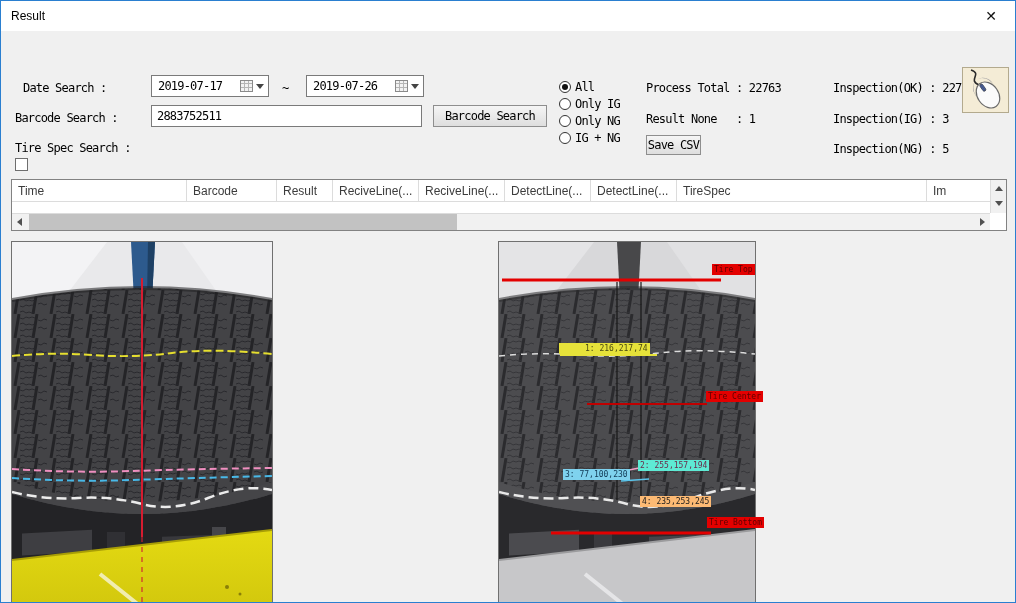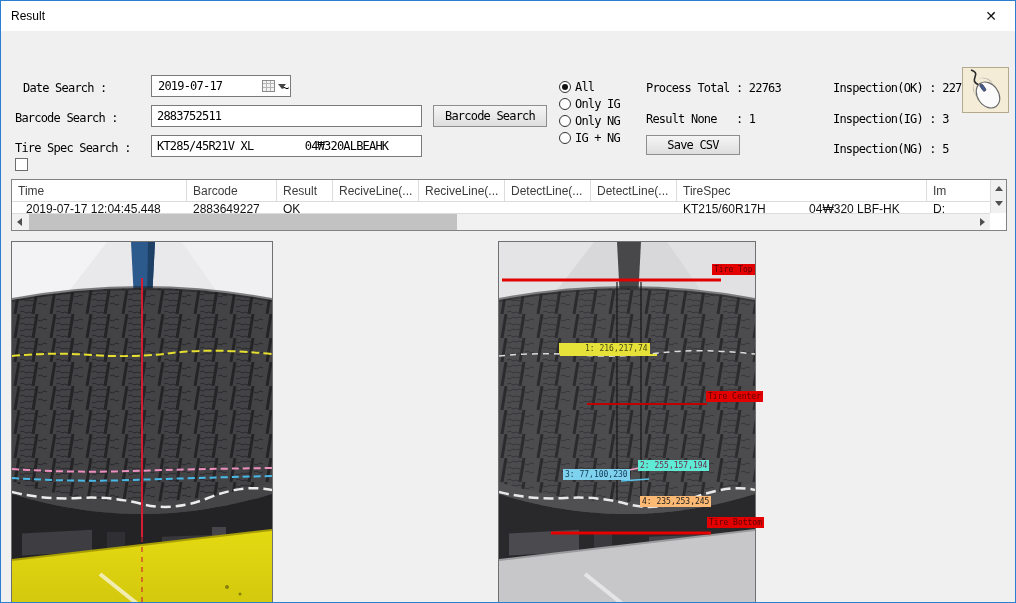--- a/index.html
+++ b/index.html
@@ -76,33 +76,37 @@
 
 <div class="window">
   <div class="titlebar">
     <span class="title">Result</span>
     <span class="close-btn">✕</span>
   </div>
 
   <div class="client">
 
     <span class="lbl mono" style="left:14px;top:50px;margin-left:8px;">Date Search :</span>
-    <div class="field datecombo" style="left:150px;top:44px;width:140px;">
+    <div class="field datecombo" style="left:150px;top:44px;width:118px;">
       <span class="val mono">2019-07-17</span>
       <span class="cal-icon"></span>
       <span class="dd-arrow"></span>
     </div>
     <span class="lbl mono" style="left:281px;top:50px;">~</span>
+    <div class="field datecombo" style="left:305px;top:44px;width:118px;">
+      <span class="val mono">2019-07-26</span>
+      <span class="cal-icon"></span>
+      <span class="dd-arrow"></span>
+    </div>
 
     <span class="lbl mono" style="left:14px;top:80px;">Barcode Search :</span>
     <input class="fieldtext" style="left: 150px; top: 74px; width: 271px;" value="2883752511">
     <button class="btn" style="left:432px;top:74px;width:114px;height:22px;">Barcode Search</button>
 
     <span class="lbl mono" style="left:14px;top:110px;">Tire Spec Search :</span>
-    <input class="fieldtext" style="left: 150px; top: 104px; width: 271px;" value="KT285/45R21V XL        04₩320ALBEAHK">
 
     <span class="checkbox"></span>
 
     <div class="radio-group">
       <div class="radio-row">
         <span class="radio-circle checked"></span>
         <span class="mono">All</span>
       </div>
       <div class="radio-row">
         <span class="radio-circle"></span>
@@ -113,21 +117,21 @@
         <span class="mono">Only NG</span>
       </div>
       <div class="radio-row">
         <span class="radio-circle"></span>
         <span class="mono">IG + NG</span>
       </div>
     </div>
 
     <span class="lbl mono" style="left:645px;top:50px;"><span>Process Total :</span> <span>22763</span></span>
     <span class="lbl mono" style="left:645px;top:81px;"><span>Result None   :</span> <span>1</span></span>
-    <button class="btn" style="left:645px;top:104px;width:94px;height:20px;">Save CSV</button>
+    <button class="btn" style="left:645px;top:104px;width:55px;height:20px;">Save CSV</button>
 
     <span class="lbl mono" style="left:832px;top:50px;"><span>Inspection(OK) :</span> <span>22754</span></span>
     <span class="lbl mono" style="left:832px;top:81px;"><span>Inspection(IG) :</span> <span>3</span></span>
     <span class="lbl mono" style="left:832px;top:111px;"><span>Inspection(NG) :</span> <span>5</span></span>
 
     <div class="mouse-btn">
       <svg width="45" height="44" viewBox="0 0 45 44">
         <path d="M8,2 C20,6 4,12 16,17" fill="none" stroke="#2a2a2a" stroke-width="1.6"></path>
         <g transform="rotate(-35 25 27)">
           <ellipse cx="25" cy="27" rx="10.5" ry="14" fill="#fbfbfb" stroke="#6a6a6a" stroke-width="1.2"></ellipse>
@@ -142,33 +146,20 @@
       <div class="grid-header">
         <div class="gh-cell" style="width:175px;">Time</div>
         <div class="gh-cell" style="width:90px;">Barcode</div>
         <div class="gh-cell" style="width:56px;">Result</div>
         <div class="gh-cell" style="width:86px;">ReciveLine(...</div>
         <div class="gh-cell" style="width:86px;">ReciveLine(...</div>
         <div class="gh-cell" style="width:86px;">DetectLine(...</div>
         <div class="gh-cell" style="width:86px;">DetectLine(...</div>
         <div class="gh-cell" style="width:250px;">TireSpec</div>
         <div class="gh-cell" style="width:48px;border-right:none;">Im</div>
-      </div>
-      <div class="grid-rowarea">
-        <div class="grid-row">
-          <div class="gr-cell" style="width:175px;padding-left:14px;">2019-07-17 12:04:45.448</div>
-          <div class="gr-cell" style="width:90px;">2883649227</div>
-          <div class="gr-cell" style="width:56px;">OK</div>
-          <div class="gr-cell" style="width:86px;"></div>
-          <div class="gr-cell" style="width:86px;"></div>
-          <div class="gr-cell" style="width:86px;"></div>
-          <div class="gr-cell" style="width:86px;"></div>
-          <div class="gr-cell" style="width:250px;">KT215/60R17H             04₩320 LBF-HK</div>
-          <div class="gr-cell" style="width:48px;">D:</div>
-        </div>
       </div>
       <div class="vscroll">
         <span class="vs-up"></span>
         <span class="vs-down"></span>
       </div>
       <div class="hscroll">
         <span class="hs-left"></span>
         <span class="hs-thumb"></span>
         <span class="hs-right"></span>
       </div>

